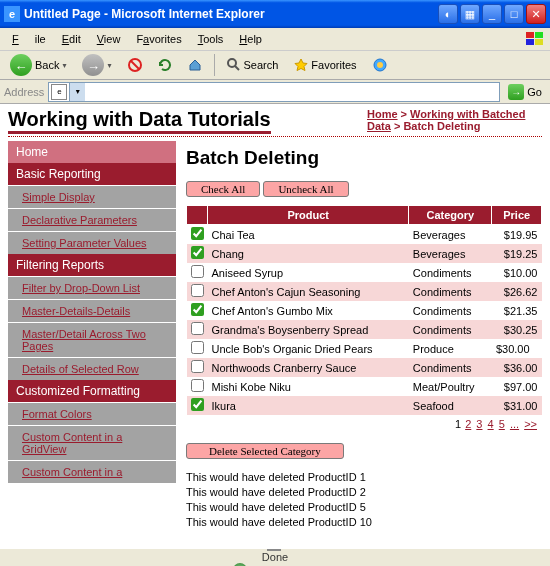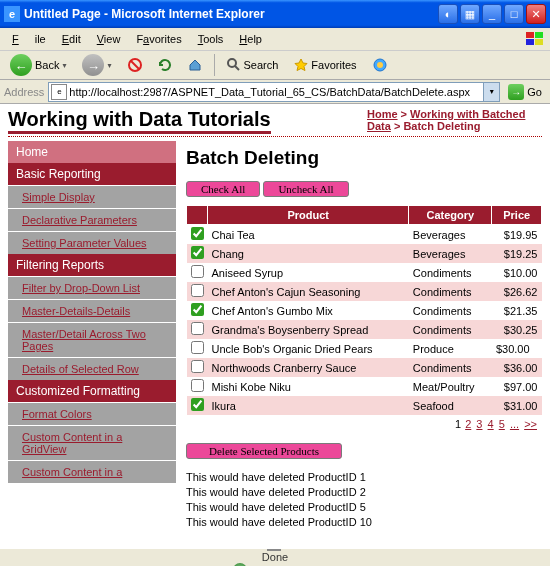--- a/index.html
+++ b/index.html
@@ -43,21 +43,21 @@
 
 .layout { display: flex; gap: 10px; }
 .sidebar { width: 168px; flex-shrink: 0; }
 .sidebar .section { background: #9a1c2e; color: white; padding: 4px 8px; font-size: 12px; cursor: pointer; }
 .sidebar .item { background: #a3a3a3; color: #9a1c2e; padding: 5px 8px 5px 14px; font-size: 11px; border-top: 1px solid #fff; cursor: pointer; text-decoration: underline; }
 .sidebar .section.light { background: #d07080; }
 
 .main { flex: 1; }
 .main h2 { font-family: Verdana, Arial; font-size: 19px; font-weight: bold; margin: 6px 0 12px 0; }
 .checkbtns { margin-bottom: 8px; }
-.btn { background: #ec4899; border: 1px solid #7a7a7a; border-radius: 3px; padding: 1px 14px; font-size: 11px; cursor: pointer; font-family: Tahoma; }
+.btn { background: #fca5a5; border: 1px solid #7a7a7a; border-radius: 3px; padding: 1px 14px; font-size: 11px; cursor: pointer; font-family: Tahoma; }
 
 table.grid { border-collapse: collapse; width: 100%; font-size: 11px; }
 table.grid th { background: #9a1c2e; color: white; padding: 3px 6px; font-weight: bold; text-align: center; border: 1px solid #fff; }
 table.grid td { padding: 2px 4px; }
 table.grid tr.alt td { background: #f7d7d7; }
 table.grid .chk { width: 20px; text-align: center; }
 table.grid input[type=checkbox] { accent-color: #2f9f20; }
 .pager { text-align: right; padding: 3px 4px; font-size: 11px; }
 .pager a { color: #9a1c2e; text-decoration: underline; margin: 0 1px; }
 .pager .current { text-decoration: none; color: #000; }
@@ -150,21 +150,20 @@
         <circle cx="7" cy="7" r="6" fill="#4af" stroke="#27c"></circle>
         <circle cx="7" cy="7" r="3" fill="#fc4"></circle>
       </svg>
   </div>
 </div>
 
 <div class="addrbar">
   <span class="label">Address</span>
   <div class="addrboxwrap">
     <span class="pageicon">e</span>
-    <input type="text" value="http://localhost:2987/ASPNET_Data_Tutorial_65_CS/BatchData/BatchDelete.aspx" style="">
     <span class="addrdrop">▾</span>
   </div>
   <div class="gobtn">
     <span class="goicon">→</span>
     <span>Go</span>
   </div>
 </div>
 
 <div class="page">
   <div class="pageheader">
@@ -276,21 +275,21 @@
         <span class="current">1</span>
         <a href="#">2</a>
         <a href="#">3</a>
         <a href="#">4</a>
         <a href="#">5</a>
         <a href="#">...</a>
         <a href="#">&gt;&gt;</a>
       </div>
 
       <div style="margin-top:10px">
-        <button class="btn" style="padding:1px 22px">Delete Selected Products</button>
+        <button class="btn" style="padding:1px 22px">Delete Selected Category</button>
       </div>
 
       <div class="delresults">
         <div>This would have deleted ProductID 1</div>
         <div>This would have deleted ProductID 2</div>
         <div>This would have deleted ProductID 5</div>
         <div>This would have deleted ProductID 10</div>
       </div>
     </div>
   </div>

